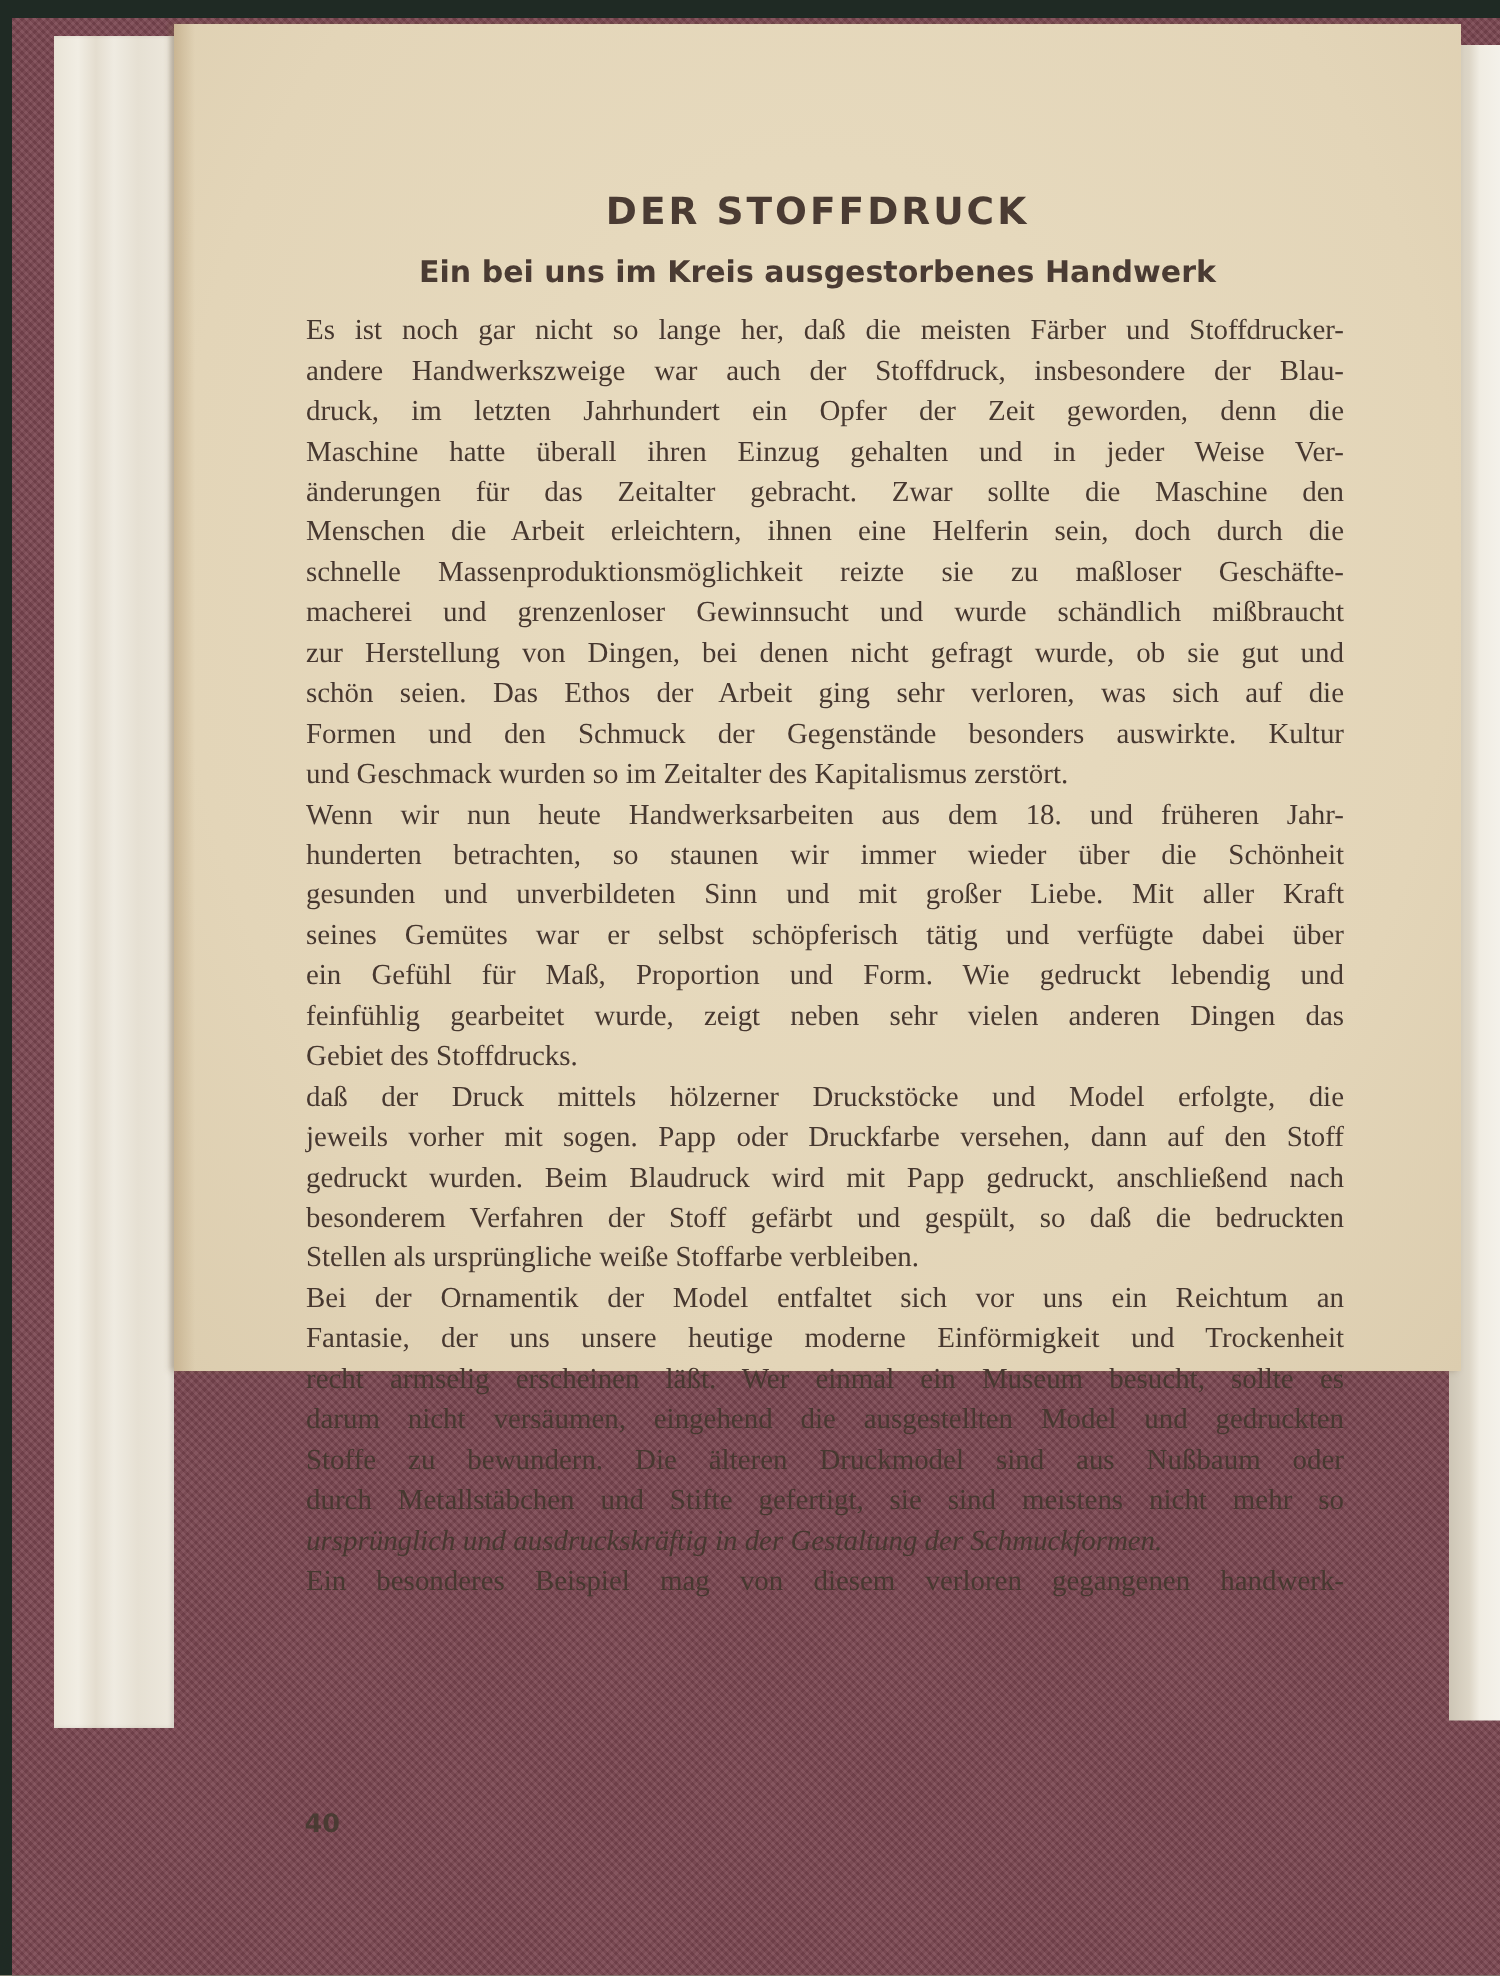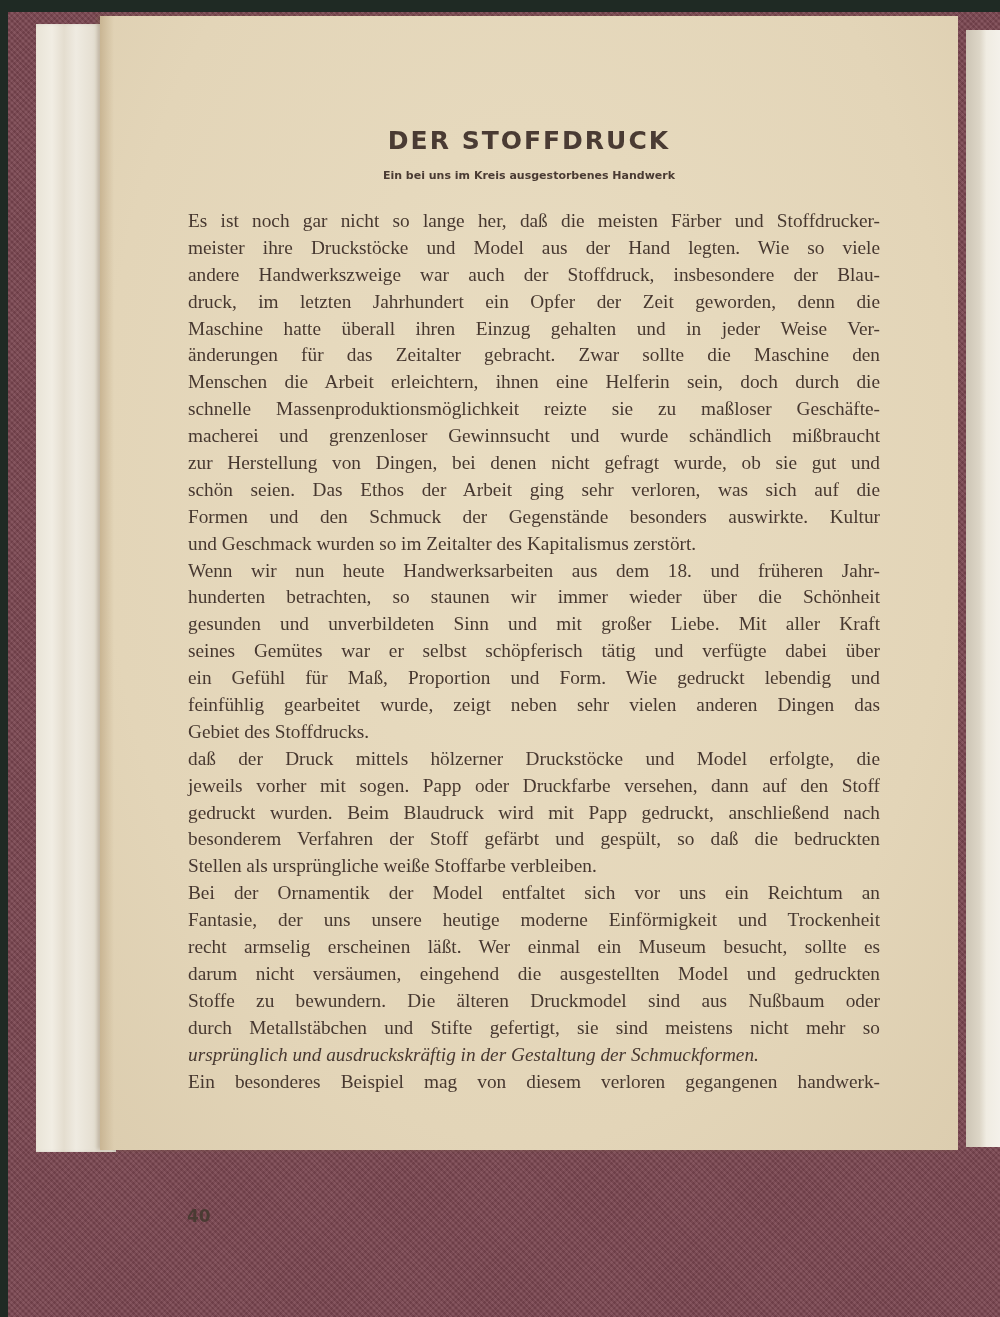--- a/index.html
+++ b/index.html
@@ -17,40 +17,40 @@
   .page-stack {
     position: absolute; left: 36px; top: 24px; width: 80px; height: 1128px;
     background: linear-gradient(to right, #e9e4d7 0%, #f1ede3 20%, #e4ddcf 35%, #efebe1 50%, #e6e0d3 70%, #ede8dd 100%);
     box-shadow: inset -2px 0 3px rgba(0,0,0,0.1);
   }
   .right-stack {
     position: absolute; left: 966px; top: 30px; width: 34px; height: 1117px;
     background: linear-gradient(to right, #cdc5b5 0%, #ddd6c7 40%, #f0ece2 60%, #f4f1ea 100%);
   }
   .page {
-    position: absolute; left: 100px; top: 16px; width: 858px; height: 1134px;
+    position: absolute; left: 116px; top: 16px; width: 858px; height: 898px;
     background: #e6d9bd;
     background-image: radial-gradient(ellipse at 50% 40%, #e9ddc2 0%, #e3d5b8 70%, #dccdaf 100%);
     box-shadow: -3px 0 4px rgba(120,100,70,0.35);
   }
   .gutter {
     position: absolute; left: 0; top: 0; width: 14px; height: 100%;
     background: linear-gradient(to right, #c9b593, rgba(201,181,147,0));
   }
   .title {
     position: absolute; left: 0; width: 100%; top: 110px;
     text-align: center;
     font-family: "DejaVu Sans", sans-serif; font-weight: bold;
     font-size: 25px; letter-spacing: 2px; color: #4a3b33;
   }
   .subtitle {
     position: absolute; left: 0; width: 100%; top: 153px;
     text-align: center;
     font-family: "DejaVu Sans", sans-serif; font-weight: bold;
-    font-size: 11px; color: #4a3b33;
+    font-size: 20px; color: #4a3b33;
   }
   .body-text {
     position: absolute; left: 88px; top: 192px; width: 692px;
     font-family: "Liberation Serif", serif; font-size: 19.3px;
     line-height: 26.9px; color: #473830;
   }
   .line {
     display: block; text-align: justify; text-align-last: justify;
     white-space: nowrap; height: 26.9px; overflow: visible;
   }
@@ -68,21 +68,20 @@
 <div class="page-stack"></div>
 <div class="right-stack"></div>
 
 <div class="page">
   <div class="gutter"></div>
   <div class="title">DER STOFFDRUCK</div>
   <div class="subtitle">Ein bei uns im Kreis ausgestorbenes Handwerk</div>
 
   <div class="body-text">
     <span class="line" style="white-space: nowrap;">Es ist noch gar nicht so lange her, daß die meisten Färber und Stoffdrucker-</span>
-    <span class="line" style="white-space: nowrap;">meister ihre Druckstöcke und Model aus der Hand legten. Wie so viele</span>
     <span class="line" style="white-space: nowrap;">andere Handwerkszweige war auch der Stoffdruck, insbesondere der Blau-</span>
     <span class="line" style="white-space: nowrap;">druck, im letzten Jahrhundert ein Opfer der Zeit geworden, denn die</span>
     <span class="line" style="white-space: nowrap;">Maschine hatte überall ihren Einzug gehalten und in jeder Weise Ver-</span>
     <span class="line" style="white-space: nowrap;">änderungen für das Zeitalter gebracht. Zwar sollte die Maschine den</span>
     <span class="line" style="white-space: nowrap;">Menschen die Arbeit erleichtern, ihnen eine Helferin sein, doch durch die</span>
     <span class="line" style="white-space: nowrap;">schnelle Massenproduktionsmöglichkeit reizte sie zu maßloser Geschäfte-</span>
     <span class="line" style="white-space: nowrap;">macherei und grenzenloser Gewinnsucht und wurde schändlich mißbraucht</span>
     <span class="line" style="white-space: nowrap;">zur Herstellung von Dingen, bei denen nicht gefragt wurde, ob sie gut und</span>
     <span class="line" style="white-space: nowrap;">schön seien. Das Ethos der Arbeit ging sehr verloren, was sich auf die</span>
     <span class="line" style="white-space: nowrap;">Formen und den Schmuck der Gegenstände besonders auswirkte. Kultur</span>

